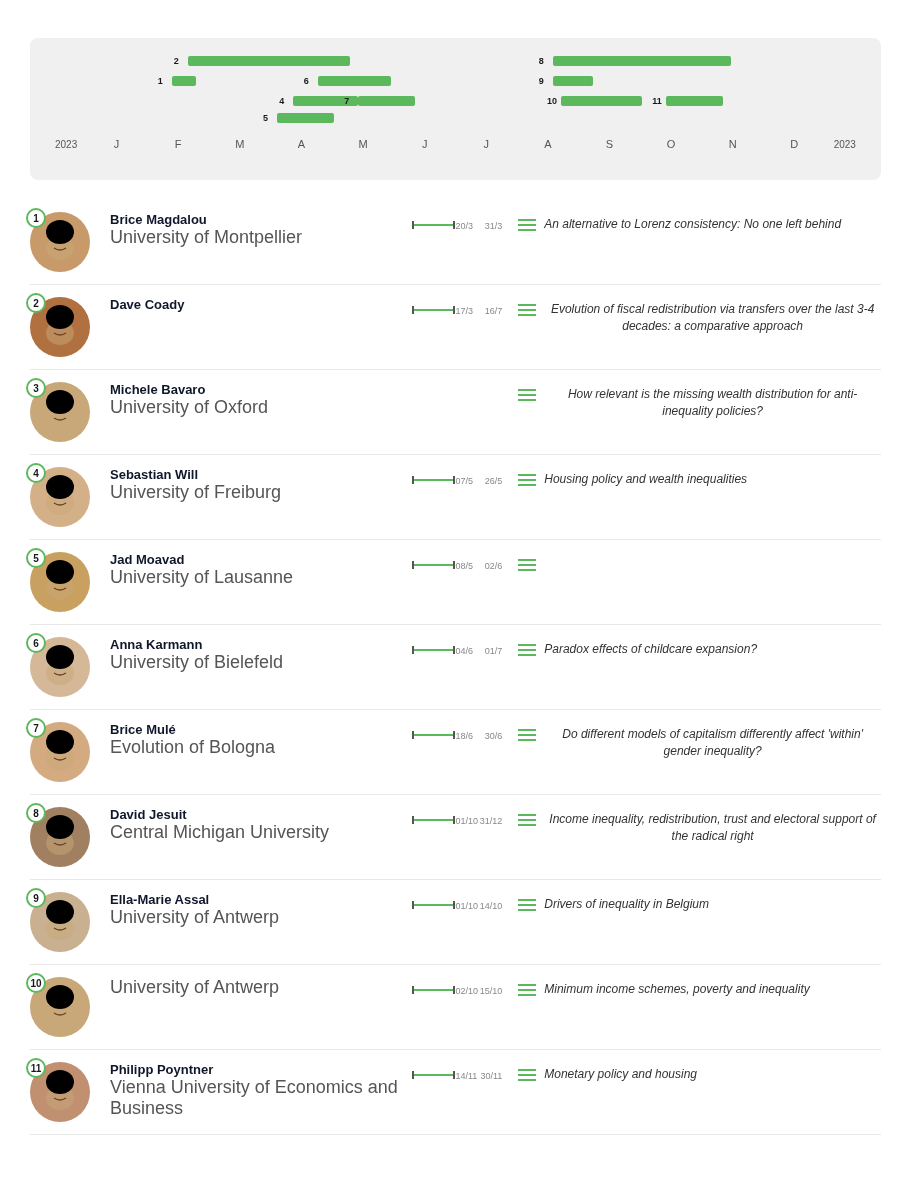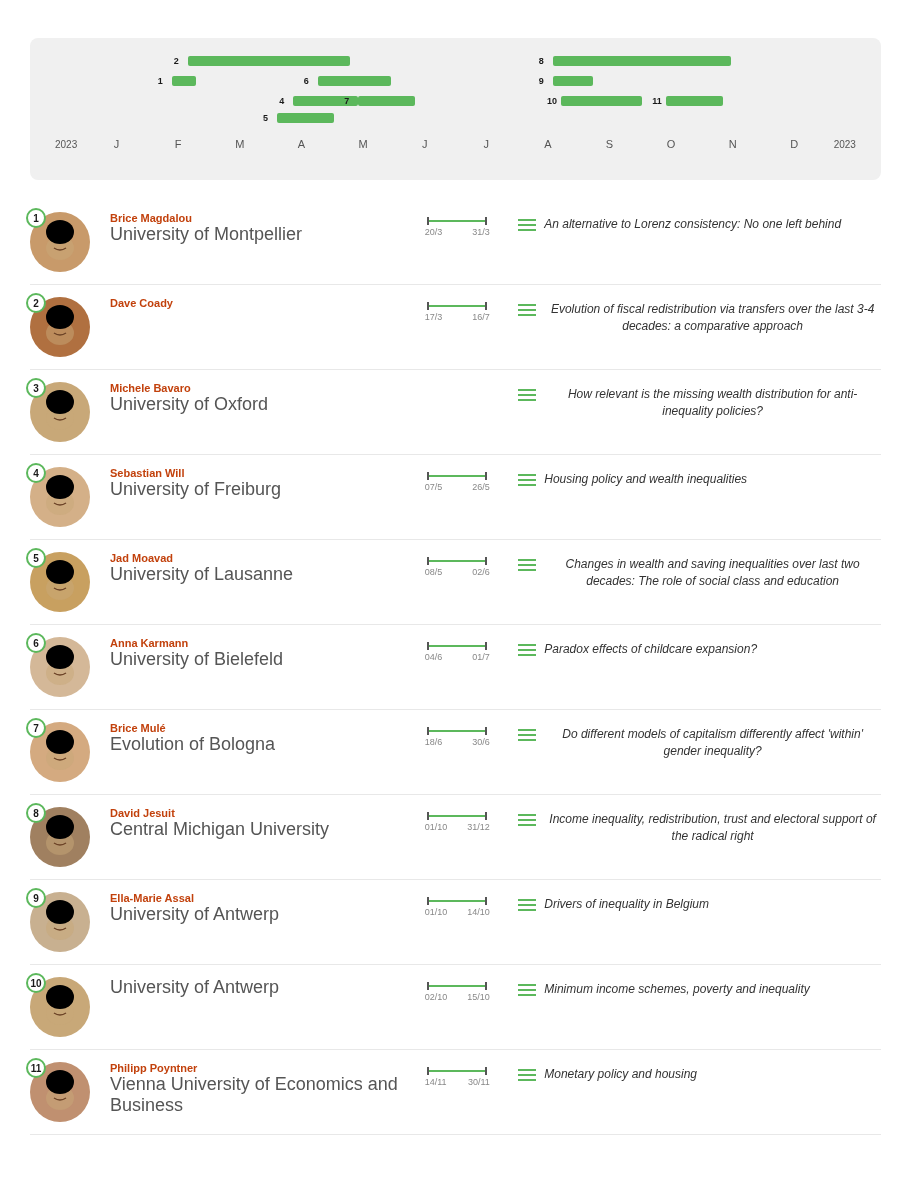--- a/index.html
+++ b/index.html
@@ -92,34 +92,34 @@
       font-size: 10px;
       font-weight: bold;
       color: #1a1a1a;
       z-index: 2;
     }
     .visitor-info {
       flex: 1;
       min-width: 0;
     }
     .visitor-name {
-      font-size: 11px;
+      font-size: 13px;
       font-weight: bold;
-      color: #c2410c;
+      color: #0f172a;
     }
     .visitor-university {
       font-size: 18px;
       color: #555;
       margin-bottom: 2px;
     }
     .visitor-dates-col {
       width: 90px;
       flex-shrink: 0;
       display: flex;
-      flex-direction: column;
+      flex-direction: row;
       align-items: center;
       justify-content: center;
       padding-top: 6px;
     }
     .date-bar {
       width: 60px;
       height: 2px;
       background: #5cb85c;
       margin: 2px 0;
       position: relative;
@@ -393,21 +393,20 @@
             <span>08/5</span>
             <span>02/6</span>
           </div>
         </div>
         <div class="visitor-topic-col">
           <div class="lines-icon">
             <div class="line-mark"></div>
             <div class="line-mark"></div>
             <div class="line-mark"></div>
           </div>
-          <div class="visitor-topic-text">Changes in wealth and saving inequalities over last two decades: The role of social class and education</div>
         </div>
       </div>
       <div class="visitor-row">
         <div class="visitor-num-avatar">
           <div class="visitor-badge">6</div>
           <div class="face face-6"><svg width="60" height="60" viewBox="0 0 60 60" xmlns="http://www.w3.org/2000/svg">
     <circle cx="30" cy="30" r="30" fill="none"></circle>
     <ellipse cx="30" cy="36" rx="14" ry="12" fill="#c8a878" opacity="0.5"></ellipse>
     <ellipse cx="23" cy="26" rx="3" ry="4" fill="#6b4226"></ellipse>
     <ellipse cx="37" cy="26" rx="3" ry="4" fill="#6b4226"></ellipse>

